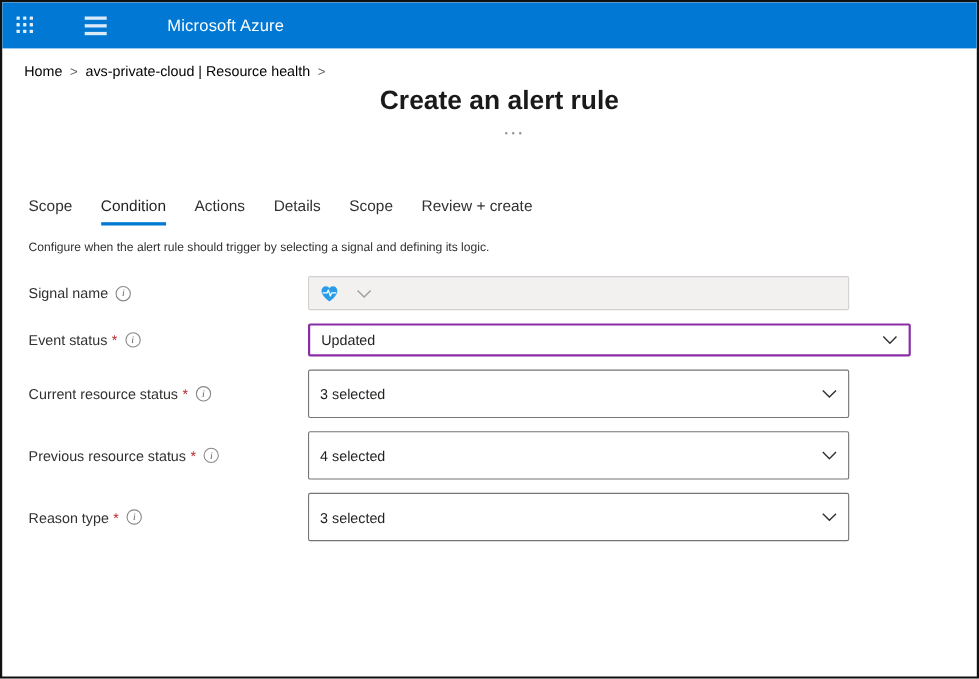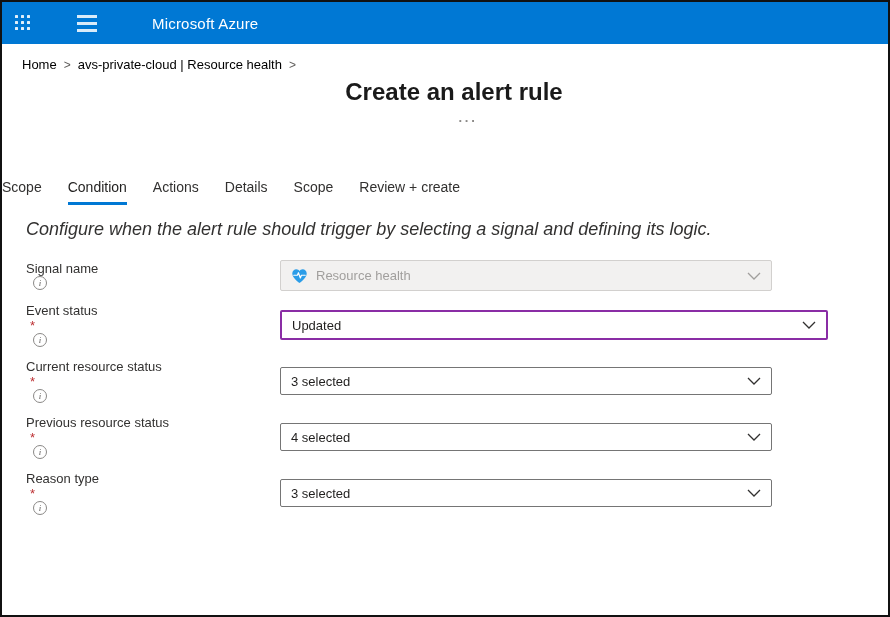--- a/index.html
+++ b/index.html
@@ -71,80 +71,80 @@
     font-weight: 700;
     cursor: pointer;
     line-height: 1;
     padding-top: 8px;
   }
 
   
   .tabs {
     display: flex;
     align-items: flex-end;
+    padding-left: 24px;
     margin-top: 52px;
   }
   .tab {
     font-size: 14px;
     color: #323130;
     margin-right: 26px;
     padding-bottom: 7px;
     border-bottom: 3px solid transparent;
     cursor: pointer;
   }
   .tab.active {
     font-weight: 400;
     color: #201f1e;
     border-bottom-color: #0078d4;
   }
 
   
   .description {
     padding: 14px 0 0 24px;
-    font-size: 18px;
+    font-size: 11px;
     color: #323130;
-    font-style: italic;
   }
 
   
   .form { margin-top: 20px; }
   .form-row {
     display: flex;
     align-items: center;
     padding-left: 24px;
     margin-bottom: 12px;
     min-height: 28px;
   }
   .label-col {
     width: 254px;
     display: flex;
+    align-items: center;
     font-size: 13px;
     color: #323130;
     flex-shrink: 0;
-    flex-direction: column;
   }
   .asterisk { color: #bc2f32; margin-left: 4px; font-size: 13px; }
   .info-icon {
     margin-left: 7px;
     width: 14px; height: 14px;
     border: 1px solid #8a8886;
     border-radius: 50%;
     color: #605e5c;
     font-size: 9px;
     font-style: italic;
     font-family: "Liberation Serif", serif;
     display: inline-flex;
     align-items: center;
     justify-content: center;
     cursor: pointer;
     line-height: 1;
   }
   .dropdown {
     width: 492px;
-    height: 28px;
+    height: 44px;
     background: #ffffff;
     border: 1px solid #757575;
     border-radius: 2px;
     display: flex;
     align-items: center;
     padding: 0 10px;
     font-size: 13px;
     color: #201f1e;
     cursor: pointer;
     position: relative;
@@ -223,21 +223,20 @@
         <span>Signal name</span>
         <span class="info-icon">i</span>
       </div>
       <div class="dropdown disabled">
         <span class="signal-icon">
           <svg width="17" height="16" viewBox="0 0 16 15">
             <path d="M8 14 C8 14 1.2 9.6 1.2 5.1 C1.2 2.8 3 1.2 5 1.2 C6.3 1.2 7.5 1.9 8 3 C8.5 1.9 9.7 1.2 11 1.2 C13 1.2 14.8 2.8 14.8 5.1 C14.8 9.6 8 14 8 14 Z" fill="#2b9de8"></path>
             <polyline points="2.6,6.8 6,6.8 7,4.4 8.8,9.4 9.8,6.8 13.4,6.8" fill="none" stroke="#ffffff" stroke-width="1.1" stroke-linejoin="round" stroke-linecap="round"></polyline>
           </svg>
         </span>
-        <span class="dd-value">Resource health</span>
         <span class="dd-chevron">
           <svg width="14" height="8" viewBox="0 0 14 8">
               <path d="M1 1 L7 7 L13 1" fill="none" stroke="#a19f9d" stroke-width="1.3"></path>
             </svg>
         </span>
       </div>
     </div>
 
     <div class="form-row">
       <div class="label-col">

